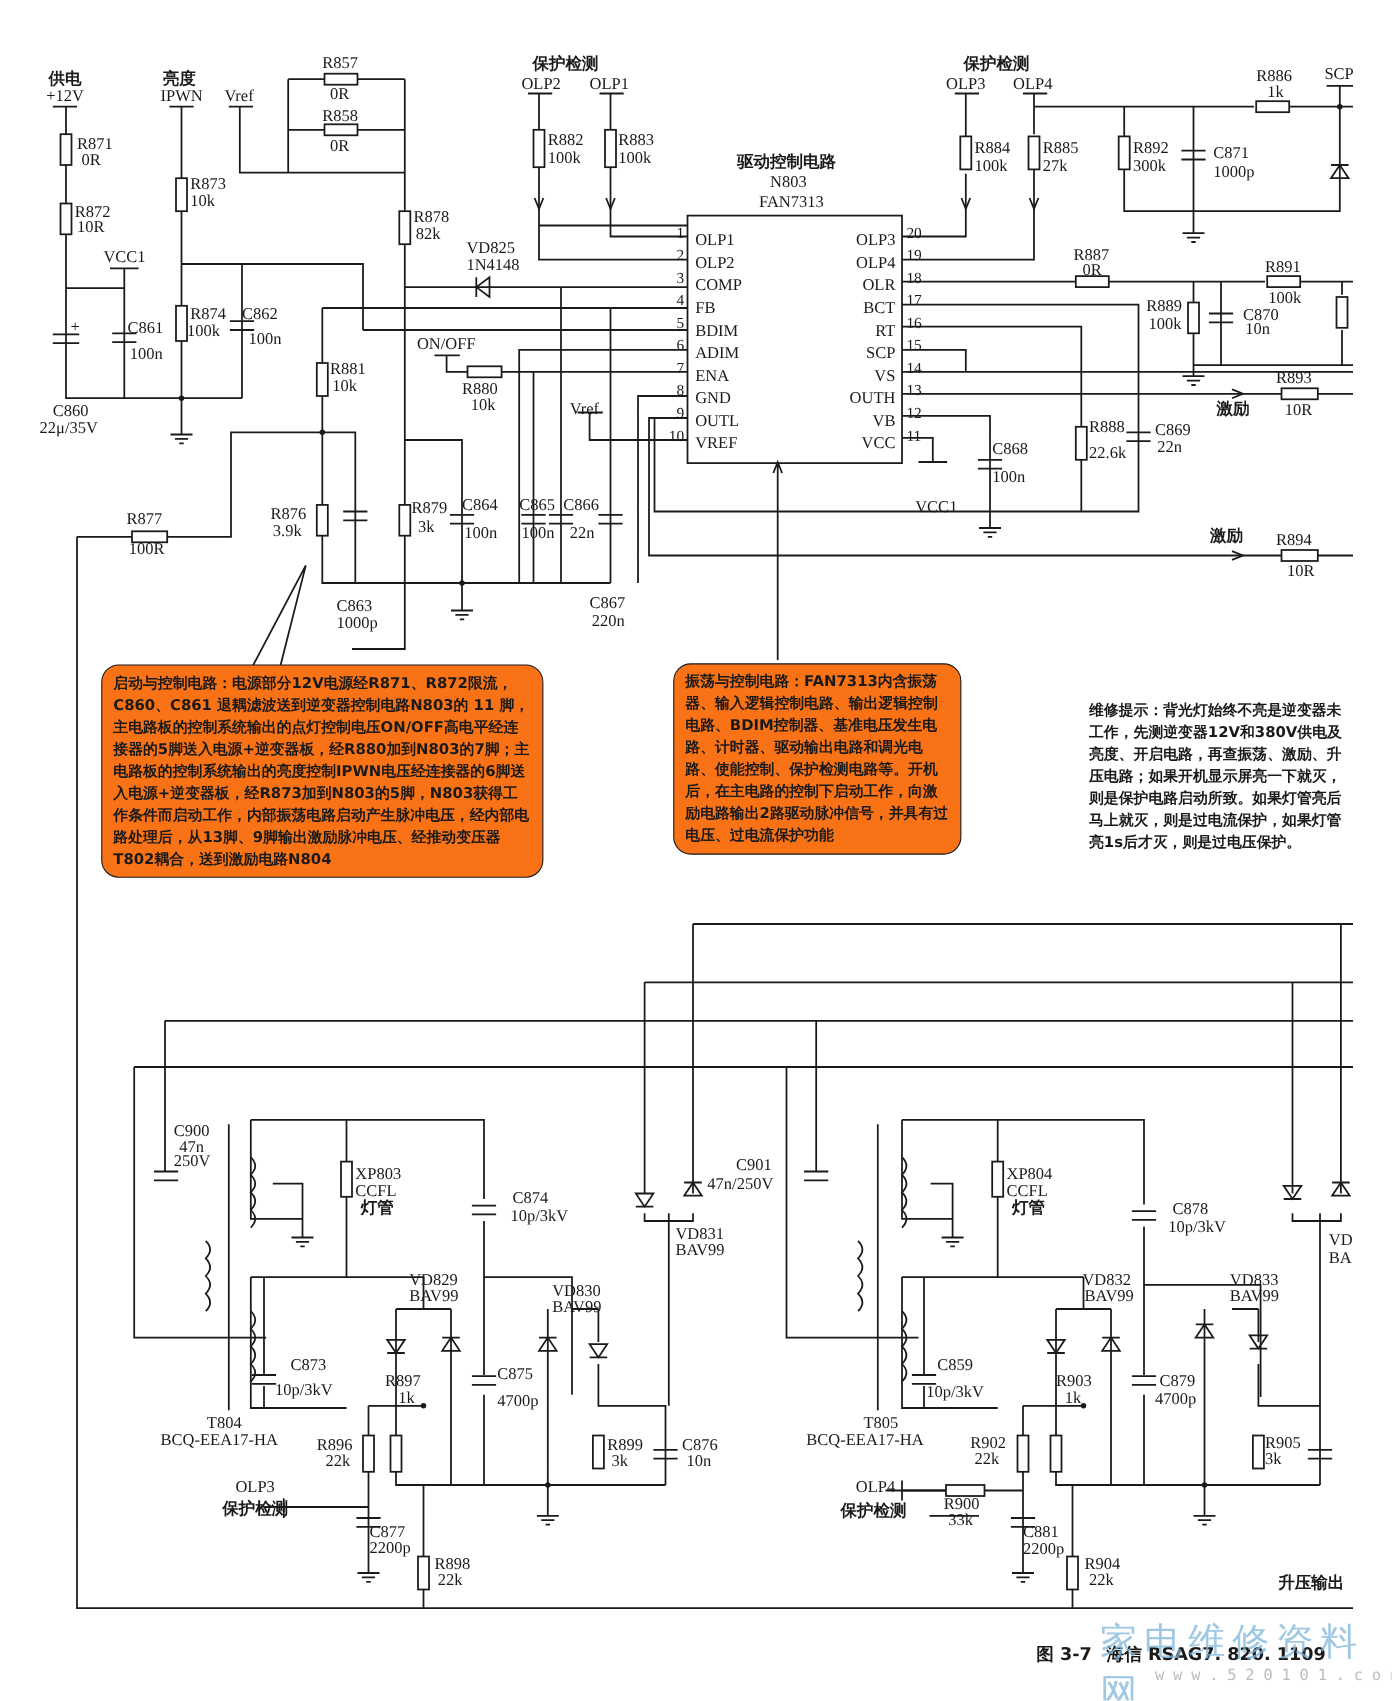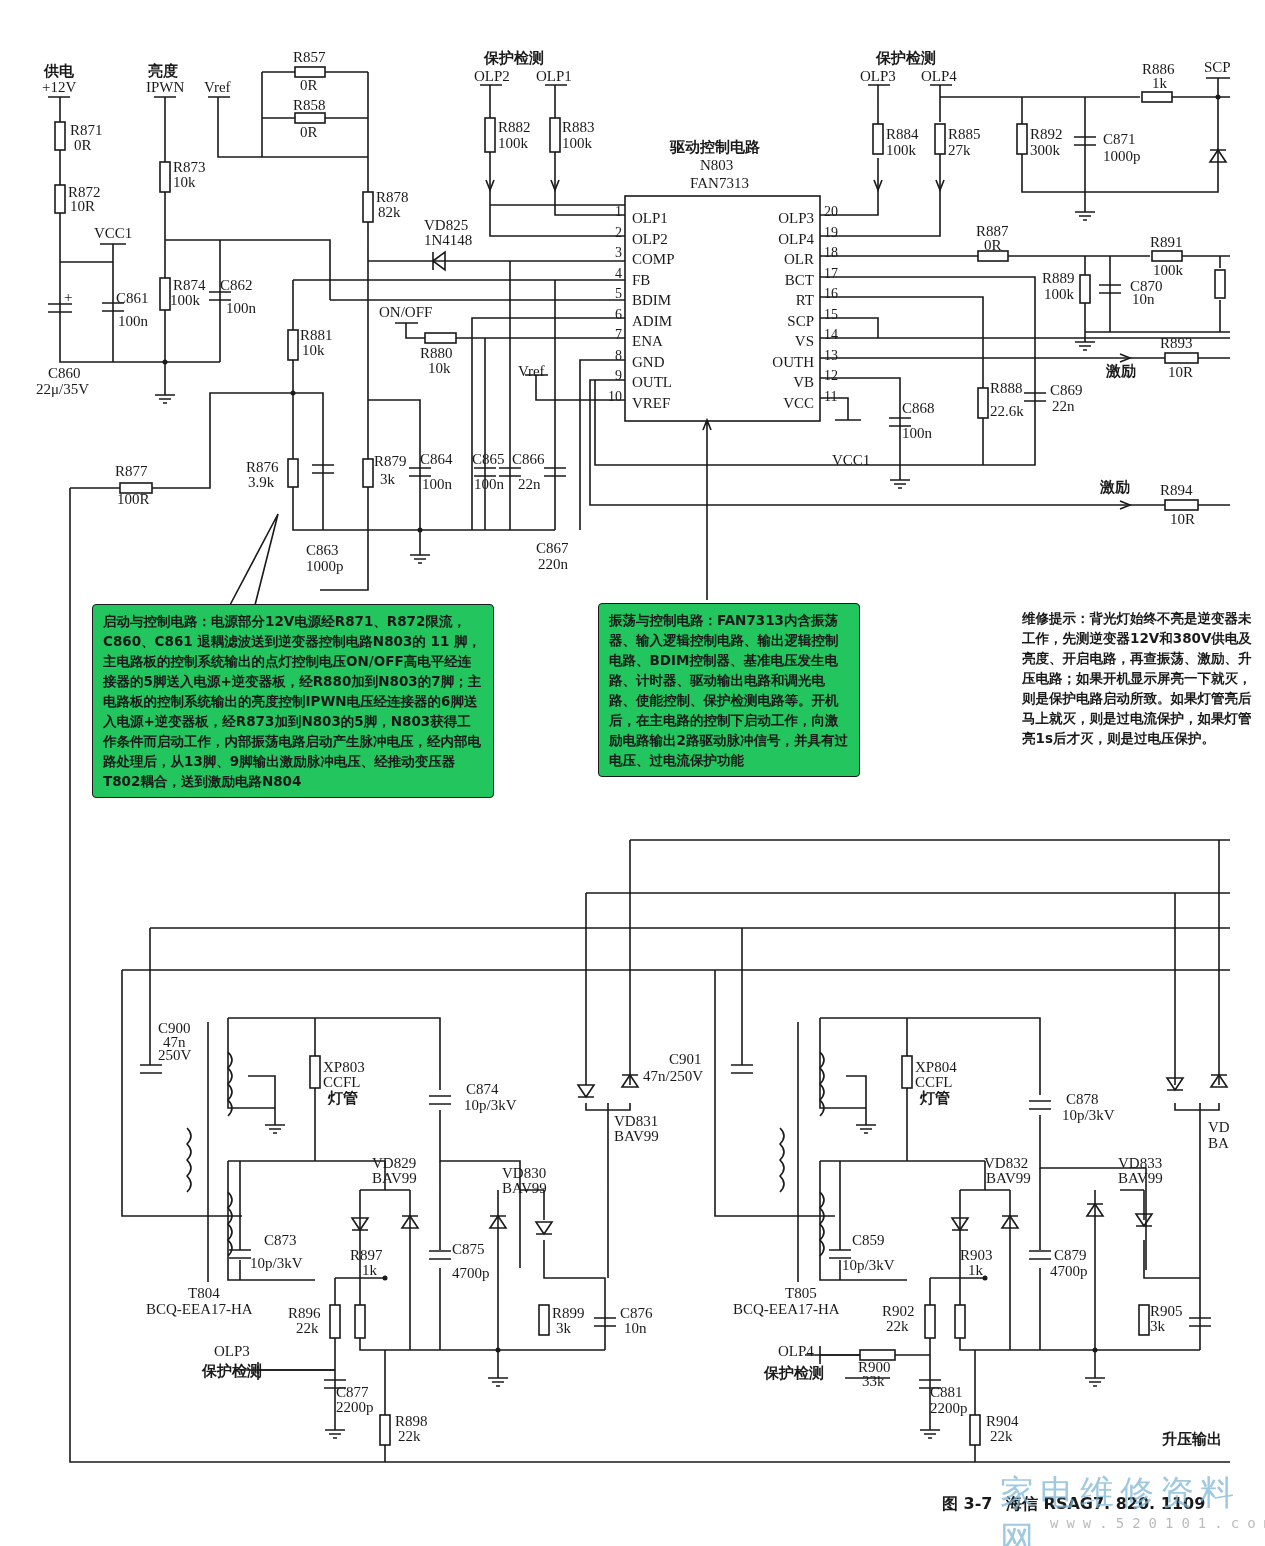--- a/index.html
+++ b/index.html
@@ -6,21 +6,21 @@
   body{width:1265px;height:1546px;position:relative;overflow:hidden;font-family:"Liberation Serif","DejaVu Serif",serif;color:#1a1a1a;}
   svg#schem{position:absolute;left:0;top:0;}
   svg text{font-family:"Liberation Serif","DejaVu Serif",serif;fill:#1a1a1a;}
   .w{stroke:#1a1a1a;stroke-width:1.6;fill:none;}
   .r{stroke:#1a1a1a;stroke-width:1.6;fill:#fff;}
   .dot{fill:#1a1a1a;}
   .lbl{font-size:15px;}
   .pin{font-size:14px;}
   .cn{font-size:15px;font-weight:bold;font-family:"DejaVu Sans","Liberation Sans",sans-serif;}
   .note{position:absolute;font-family:"DejaVu Sans","Liberation Sans",sans-serif;font-weight:bold;font-size:13.5px;line-height:20px;color:#1a1a1a;}
-  .note.box{border:1.6px solid #1a1a1a;border-radius:4px;background:#22c55e;padding:6px 10px;}
+  .note.box{border:1.6px solid #1a1a1a;border-radius:16px;background:#f97316;padding:6px 10px;}
   .caption{position:absolute;left:942px;top:1493px;font-size:18px;font-family:"Liberation Serif",serif;}
   .caption .cn2{font-family:"DejaVu Sans",sans-serif;font-weight:bold;font-size:16px;}
   .wm{position:absolute;left:1000px;top:1470px;color:#7fb6d8;font-size:34px;font-family:"DejaVu Serif",serif;letter-spacing:6px;opacity:.75;}
   .wm2{position:absolute;left:1050px;top:1515px;color:#bbb;font-size:14px;letter-spacing:8px;font-family:"DejaVu Sans Mono",monospace;}
 </style>
 </head>
 <body>
 
 <svg id="schem" width="1265" height="1546" viewBox="0 0 1265 1546">
 
@@ -392,24 +392,24 @@
     <text class="lbl" x="930" y="1413">2200p</text>
     <text class="lbl" x="986" y="1426">R904</text>
     <text class="lbl" x="990" y="1441">22k</text>
     <text class="cn" x="1162" y="1444">升压输出</text>
   </g>
 </svg>
 
 <div class="note box" style="left:92px;top:604px;width:380px;">
   <span>启动与控制电路：电源部分12V电源经R871、R872限流，C860、C861 退耦滤波送到逆变器控制电路N803的 11 脚，主电路板的控制系统输出的点灯控制电压ON/OFF高电平经连接器的5脚送入电源+逆变器板，经R880加到N803的7脚；主电路板的控制系统输出的亮度控制IPWN电压经连接器的6脚送入电源+逆变器板，经R873加到N803的5脚，N803获得工作条件而启动工作，内部振荡电路启动产生脉冲电压，经内部电路处理后，从13脚、9脚输出激励脉冲电压、经推动变压器T802耦合，送到激励电路N804</span>
 </div>
-<div class="note box" style="left:598px;top:603px;width:240px;">
+<div class="note box" style="left:612px;top:603px;width:240px;">
   <span>振荡与控制电路：FAN7313内含振荡器、输入逻辑控制电路、输出逻辑控制电路、BDIM控制器、基准电压发生电路、计时器、驱动输出电路和调光电路、使能控制、保护检测电路等。开机后，在主电路的控制下启动工作，向激励电路输出2路驱动脉冲信号，并具有过电压、过电流保护功能</span>
 </div>
-<div class="note" style="left:990px;top:608px;width:240px;margin-left:32px;">
+<div class="note" style="left:990px;top:636px;width:240px;">
   <span>维修提示：背光灯始终不亮是逆变器未工作，先测逆变器12V和380V供电及亮度、开启电路，再查振荡、激励、升压电路；如果开机显示屏亮一下就灭，则是保护电路启动所致。如果灯管亮后马上就灭，则是过电流保护，如果灯管亮1s后才灭，则是过电压保护。</span>
 </div>
 
 <div class="caption">
   <span class="cn2">图 3-7</span>
   &nbsp;&nbsp;<span class="cn2">海信 RSAG7. 820. 1109</span>
 </div>
 <div class="wm">家电维修资料网</div>
 <div class="wm2">www.520101.com</div>
 

